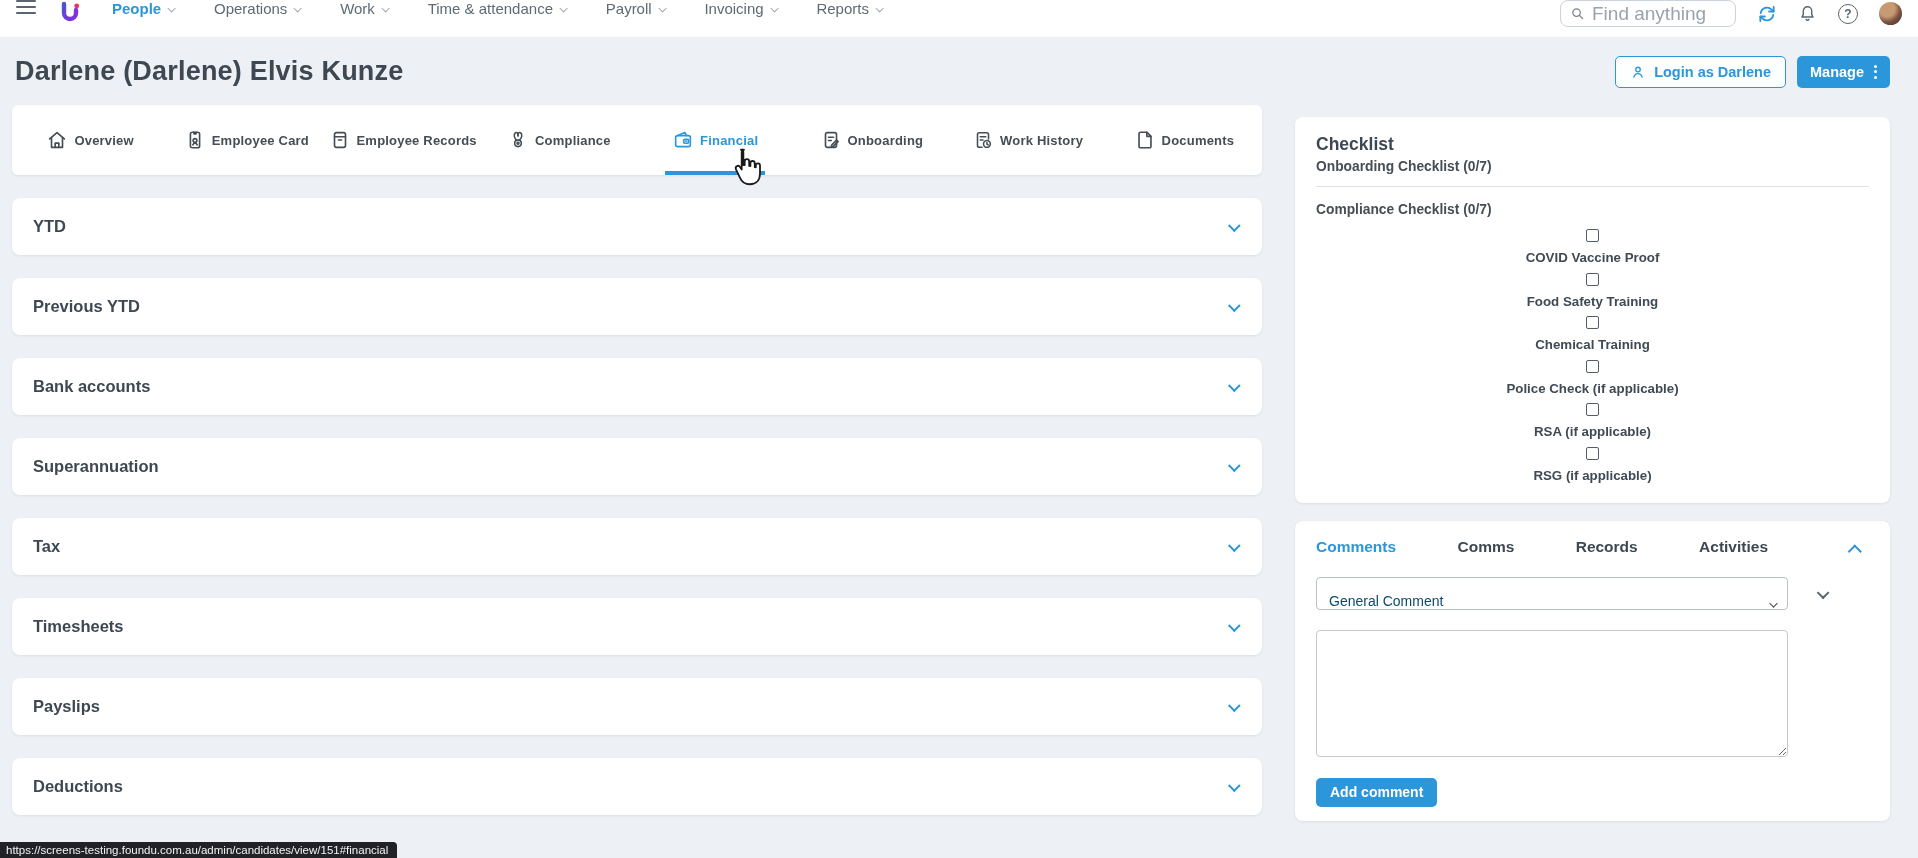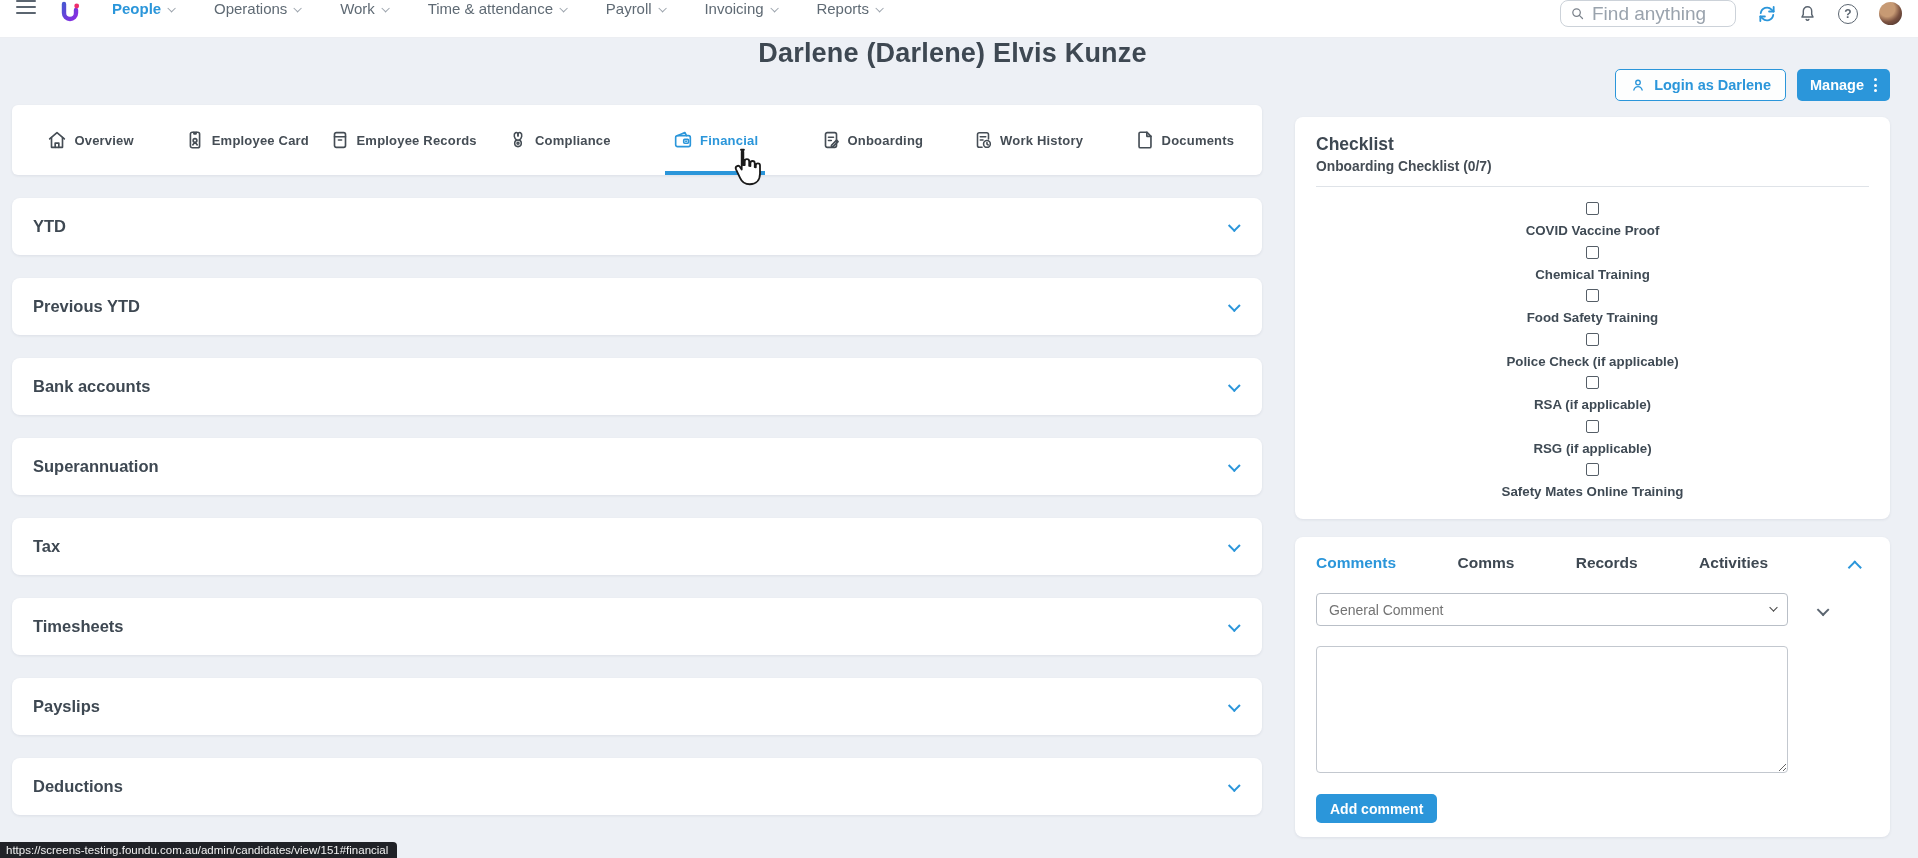--- a/index.html
+++ b/index.html
@@ -21,21 +21,21 @@
   .search-box { width:176px; height:27px; border:1px solid #ccd2d9; border-radius:8px; display:flex; align-items:center; padding:0 9px; gap:7px; background:#fff; }
   .search-box input { border:none; outline:none; width:120px; font-size:19px; color:#3e4852; font-family:"Liberation Sans",sans-serif; }
   .search-box input::placeholder { color:#9aa3ad; }
   .icon-btn { background:none; border:none; cursor:pointer; display:flex; align-items:center; }
   .help-circle { width:20px; height:20px; border:1.6px solid #5b6570; border-radius:50%; color:#5b6570;
                  font-size:12px; font-weight:700; display:flex; align-items:center; justify-content:center; }
   .avatar { width:23px; height:23px; border-radius:50%;
             background:radial-gradient(circle at 35% 30%, #c79a74 0 35%, #7a5140 60%, #3a2a26 100%); }
 
   
-  .page-head { position:absolute; top:38px; left:0; width:1918px; height:67px; display:flex; align-items:center; padding:0 28px 0 15px;flex-direction:column; }
+  .page-head { position:absolute; top:38px; left:0; width:1918px; height:67px; display:flex; align-items:center; padding:0 28px 0 15px; }
   .page-title { font-size:27px; font-weight:700; color:#3e4852; letter-spacing:.2px; }
   .head-actions { margin-left:auto; display:flex; align-items:center; gap:11px; }
   .btn-outline { display:flex; align-items:center; gap:8px; height:32px; padding:0 14px; background:#fdfefe;
                  border:1px solid #2b96da; border-radius:5px; color:#2b96da; font-size:14.5px; font-weight:600; cursor:pointer; font-family:inherit; }
   .btn-solid { display:flex; align-items:center; gap:10px; height:32px; padding:0 13px; background:#2b96da; border:none;
                border-radius:5px; color:#fff; font-size:14.5px; font-weight:600; cursor:pointer; font-family:inherit; }
   .kebab { display:flex; flex-direction:column; gap:2.5px; }
   .kebab i { width:3px; height:3px; border-radius:50%; background:#fff; }
 
   
@@ -73,22 +73,22 @@
                    border-radius:2px; background:#fff; cursor:pointer; flex:none; }
 
   
   .comments-card { margin-top:18px; height:300px; padding:17px 21px; position:relative; }
   .cm-tabs { display:flex; justify-content:space-between; width:452px; }
   .cm-tab { font-size:15.5px; font-weight:700; color:#3e4852; cursor:pointer; }
   .cm-tab.active { color:#2b96da; }
   .cm-collapse { position:absolute; right:30px; top:22px; color:#2b96da; cursor:pointer; }
   .cm-collapse .chv { border-width:0 2.6px 2.6px 0; padding:3.8px; transform:rotate(-135deg); }
   .cm-select-row { margin-top:21px; display:flex; align-items:center; }
-  .cm-select { width:472px; height:33px; border:1px solid #b9bfc7; border-radius:4px; display:flex; align-items:center;
-               padding:0 12px; font-size:14px; color:#737373; cursor:pointer; background:#fff; }
+  .cm-select { width:472px; height:33px; border:1px solid #b9bfc7; border-radius:4px; display:flex; align-items:flex-end;
+               padding:0 12px; font-size:14px; color:#0c4a6e; cursor:pointer; background:#fff; }
   .cm-select .chv { margin-left:auto; color:#444; border-width:0 1.6px 1.6px 0; padding:2.6px; transform:rotate(45deg) translateY(-2px); }
   .cm-ext-chev { margin-left:30px; color:#5b6570; }
   .cm-ext-chev .chv { border-width:0 2px 2px 0; padding:3.4px; }
   .cm-textarea { margin-top:20px; width:472px; height:127px; border:1px solid #c3c8cf; border-radius:4px; resize:both;
                  font-family:"Liberation Sans",sans-serif; font-size:14px; padding:8px 10px; outline:none; display:block; }
   .cm-add-btn { margin-top:21px; background:#2b96da; color:#fff; border:none; border-radius:5px; height:29px; padding:0 14px;
                 font-size:14px; font-weight:700; cursor:pointer; font-family:inherit; }
 
   
   .statusbar { position:absolute; left:0; bottom:0; height:16px; background:#202227; color:#f2f2f2;
@@ -306,48 +306,45 @@
       <span class="acc-chev"><i class="chv"></i></span>
     </div>
   </div>
 
   <aside class="right-col">
 
     <div class="card checklist-card">
       <div class="cl-title">Checklist</div>
       <div class="cl-subhead">Onboarding Checklist (0/7)</div>
       <div class="cl-divider"></div>
+      <div class="cl-subhead">Compliance Checklist (0/7)</div>
       <div class="cl-items">
         <label class="cl-item">
           <input type="checkbox" style="">
           <span>COVID Vaccine Proof</span>
         </label>
         <label class="cl-item">
           <input type="checkbox" style="">
+          <span>Food Safety Training</span>
+        </label>
+        <label class="cl-item">
+          <input type="checkbox" style="">
           <span>Chemical Training</span>
         </label>
         <label class="cl-item">
           <input type="checkbox" style="">
-          <span>Food Safety Training</span>
-        </label>
-        <label class="cl-item">
-          <input type="checkbox" style="">
           <span>Police Check (if applicable)</span>
         </label>
         <label class="cl-item">
           <input type="checkbox" style="">
           <span>RSA (if applicable)</span>
         </label>
         <label class="cl-item">
           <input type="checkbox" style="">
           <span>RSG (if applicable)</span>
-        </label>
-        <label class="cl-item">
-          <input type="checkbox" style="">
-          <span>Safety Mates Online Training</span>
         </label>
       </div>
     </div>
 
     <div class="card comments-card">
       <div class="cm-tabs">
         <span class="cm-tab active">Comments</span>
         <span class="cm-tab">Comms</span>
         <span class="cm-tab">Records</span>
         <span class="cm-tab">Activities</span>

